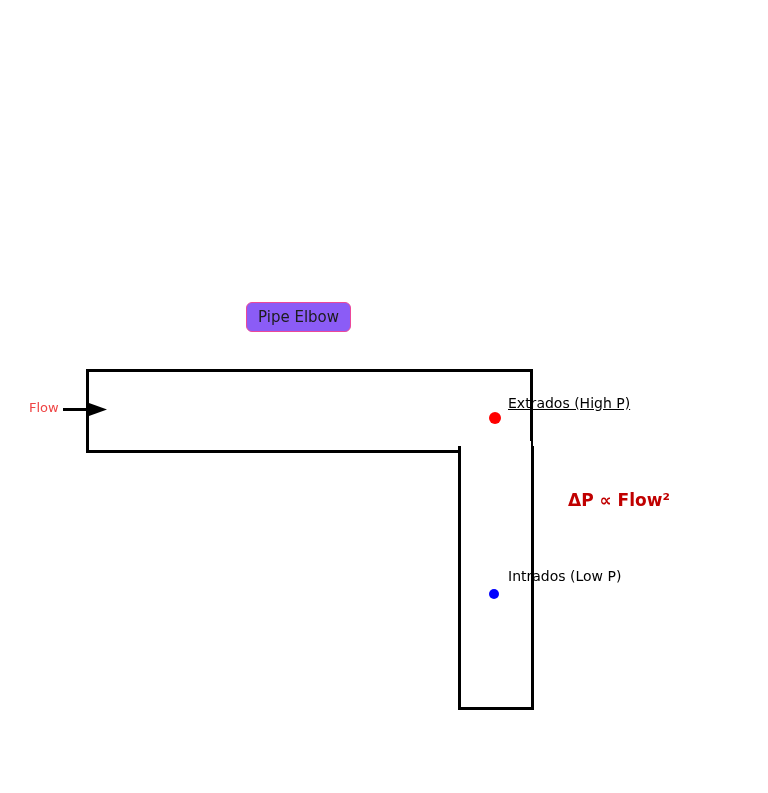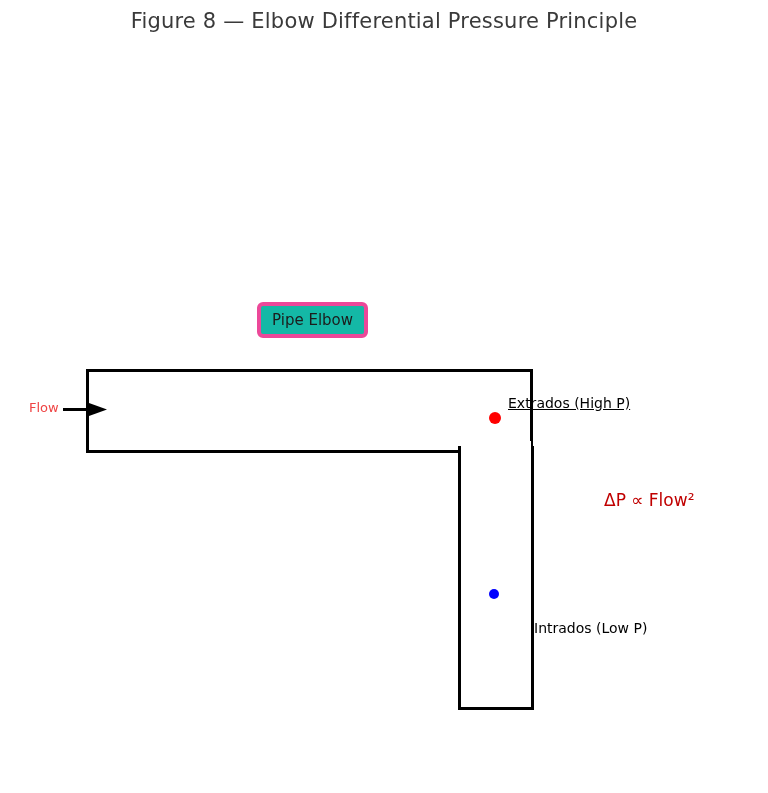--- a/index.html
+++ b/index.html
@@ -54,26 +54,26 @@
   .joint-patch {
     position: absolute;
     left: 461px;
     top: 441px;
     width: 70px;
     height: 16px;
     background: #ffffff;
   }
   .label-box {
     position: absolute;
-    left: 257px;
+    left: 246px;
     top: 302px;
     padding: 5px 11px;
-    border: 4px solid #ec4899;
+    border: 1px solid #ec4899;
     border-radius: 6px;
-    background: #14b8a6;
+    background: #8b5cf6;
     font-size: 15px;
     color: #1c1c1c;
     font-family: "DejaVu Sans", sans-serif;
   }
   .flow-label {
     position: absolute;
     left: 29px;
     top: 400px;
     font-size: 13px;
     color: #ef4444;
@@ -109,39 +109,37 @@
     color: #000000;
     white-space: nowrap;
   }
   .label-extrados {
     left: 508px;
     top: 395px;
     text-decoration: underline;
   }
   .label-intrados {
     left: 508px;
-    top: 620px;
-    margin-left: 26px;
+    top: 568px;
   }
   .formula {
     position: absolute;
-    left: 604px;
+    left: 568px;
     top: 490px;
     font-size: 17px;
     color: #c00000;
-    font-weight: normal;
+    font-weight: bold;
     white-space: nowrap;
   }
 </style>
 </head>
 <body>
 
 <div id="stage">
 
-  <div id="title">Figure 8 — Elbow Differential Pressure Principle</div>
 
   <div class="pipe-horizontal"></div>
   <div class="pipe-vertical"></div>
   <div class="joint-patch"></div>
 
   <div class="label-box">Pipe Elbow</div>
 
   <div class="flow-label">Flow</div>
   <svg class="flow-arrow" viewBox="0 0 44 13">
     <line x1="0" y1="6.5" x2="30" y2="6.5" stroke="#000000" stroke-width="3"></line>

